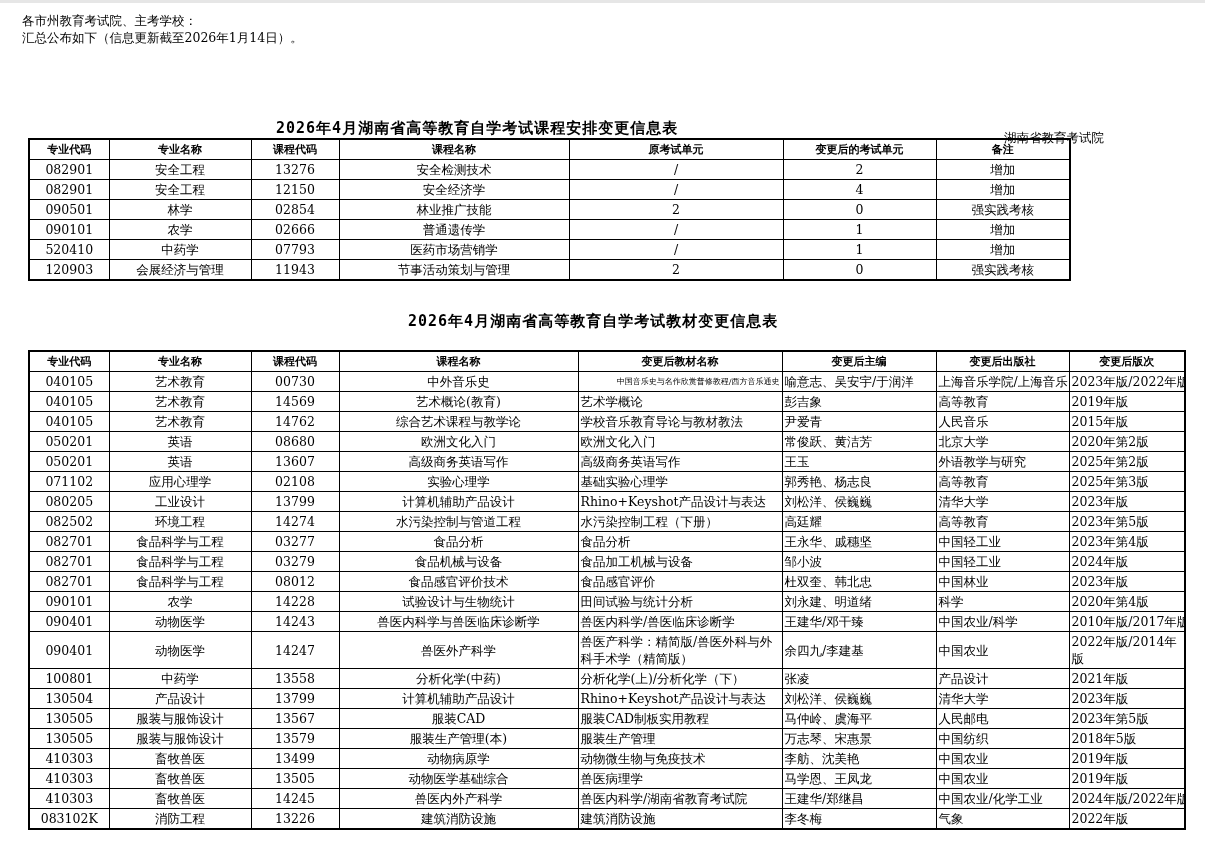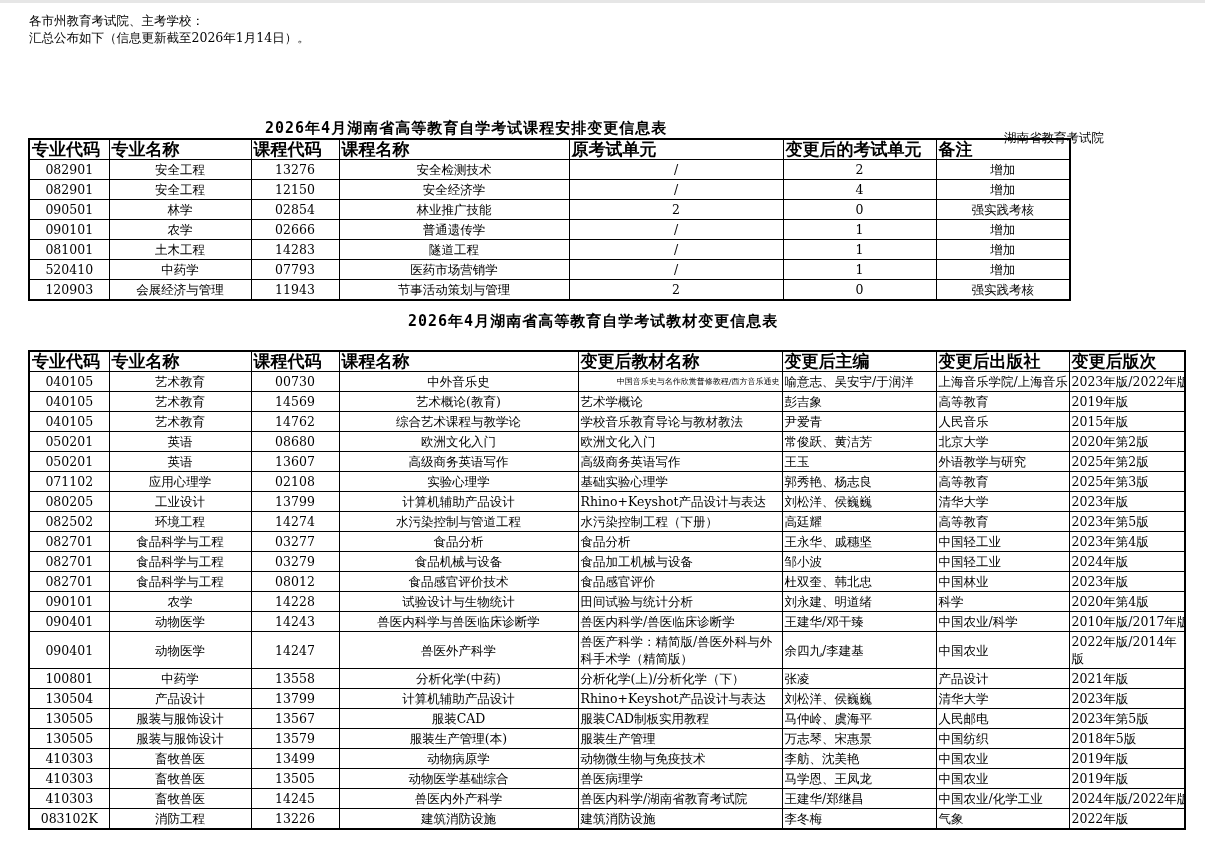--- a/index.html
+++ b/index.html
@@ -1,45 +1,45 @@
 <!DOCTYPE html>
 <html><head>
 <meta charset="utf-8">
 <style>
   html, body { margin:0; padding:0; background:#ffffff; }
   body { width:1205px; height:867px; position:relative; overflow:hidden;
          font-family:"DejaVu Serif","Liberation Serif",serif; color:#000; }
   .topstrip { position:absolute; left:0; top:0; width:1205px; height:3px; background:#e6e6e6; }
-  .intro { position:absolute; left:29px; top:12px; width:1160px; font-size:12.5px; line-height:17px; }
+  .intro { position:absolute; left:22px; top:12px; width:1160px; font-size:12.5px; line-height:17px; }
   .intro p { margin:0; }
   .intro .indent { text-indent:29px; }
   .signature { position:absolute; left:1004px; top:86px; font-size:12.5px;margin-top:44px; }
   .title { position:absolute; font-family:"DejaVu Sans Mono","Liberation Mono",monospace; font-weight:bold; font-size:15px; letter-spacing:1px; }
   table { position:absolute; border-collapse:collapse; table-layout:fixed; }
   td, th { border:1px solid #000; padding:0 2px; font-size:12.5px; height:19px; line-height:19px;
            white-space:nowrap; overflow:hidden; font-weight:normal; }
-  th { font-family:"DejaVu Sans","Liberation Sans",sans-serif; font-weight:bold; font-size:17px; text-align:left; }
+  th { font-family:"DejaVu Sans","Liberation Sans",sans-serif; font-weight:bold; font-size:11px; text-align:center; }
   table { border:2px solid #000; }
   .c { text-align:center; }
   .l { text-align:left; }
   .tiny { font-size:8px;text-align:right; }
   .tall td { height:36px; line-height:17px; white-space:normal; }
 </style>
 </head>
 <body>
 
 <div class="topstrip"></div>
 
 <div class="intro">
   <p>各市州教育考试院、主考学校：</p>
   <p>汇总公布如下（信息更新截至2026年1月14日）。</p>
 </div>
 <div class="signature">湖南省教育考试院</div>
 
-<div class="title" style="left:265px; top:119px;">2026年4月湖南省高等教育自学考试课程安排变更信息表</div>
+<div class="title" style="left:276px; top:119px;">2026年4月湖南省高等教育自学考试课程安排变更信息表</div>
 
 <table id="t1" style="left:28px; top:138px; width:1041px;">
   <colgroup>
     <col style="width:80px">
       <col style="width:142px">
       <col style="width:88px">
       <col style="width:230px">
     <col style="width:214px">
       <col style="width:153px">
       <col style="width:134px">
@@ -81,29 +81,20 @@
         <td class="c">林业推广技能</td>
         <td class="c">2</td>
         <td class="c">0</td>
         <td class="c">强实践考核</td>
       </tr>
       <tr>
         <td class="c">090101</td>
         <td class="c">农学</td>
         <td class="c">02666</td>
         <td class="c">普通遗传学</td>
-        <td class="c">/</td>
-        <td class="c">1</td>
-        <td class="c">增加</td>
-      </tr>
-      <tr>
-        <td class="c">081001</td>
-        <td class="c">土木工程</td>
-        <td class="c">14283</td>
-        <td class="c">隧道工程</td>
         <td class="c">/</td>
         <td class="c">1</td>
         <td class="c">增加</td>
       </tr>
       <tr>
         <td class="c">520410</td>
         <td class="c">中药学</td>
         <td class="c">07793</td>
         <td class="c">医药市场营销学</td>
         <td class="c">/</td>

